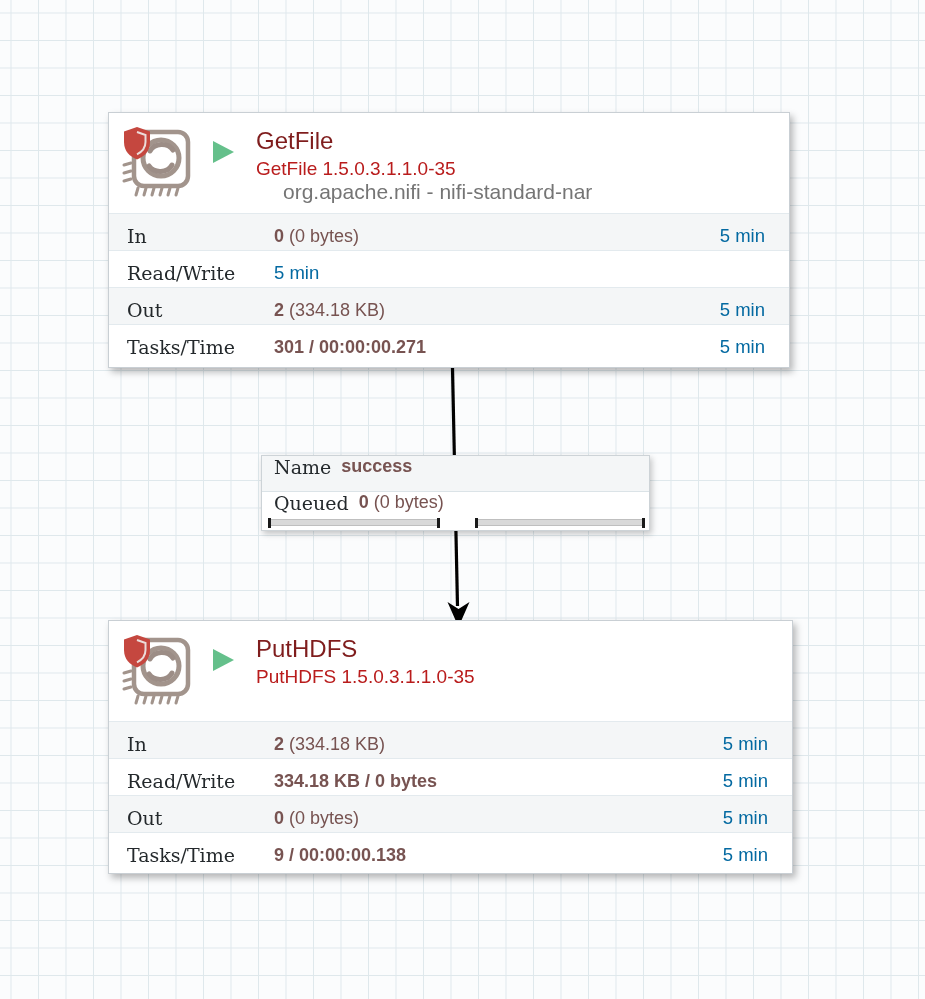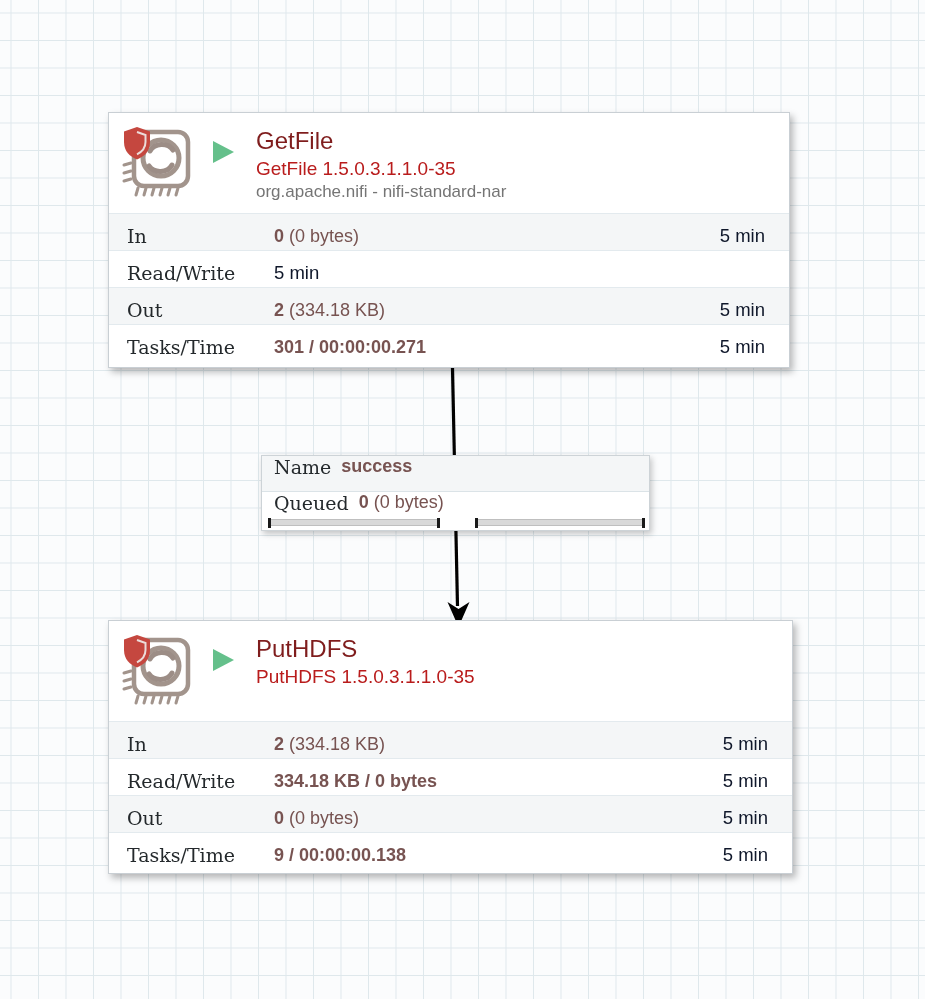--- a/index.html
+++ b/index.html
@@ -45,21 +45,21 @@
   .proc-titles{
     position:absolute;left:147px;top:13px;
   }
   .proc-name{
     font-size:24px;color:#7f1d1d;line-height:30px;
   }
   .proc-version{
     font-size:19px;color:#b91c1c;line-height:25px;
   }
   .proc-bundle{
-    font-size:17px;color:#757575;line-height:22px;
+    font-size:21px;color:#757575;line-height:22px;margin-left:27px;
   }
   .stats{width:100%;}
   .stat-row{
     display:flex;align-items:center;
     height:37px;
     border-top:1px solid #e3eaee;
     box-sizing:border-box;
     padding:8px 24px 0 18px;
   }
   .stat-row.alt{background:#f4f6f7;}
@@ -69,21 +69,21 @@
     font-size:19px;color:#24292c;
   }
   .stat-value{
     flex:1 1 auto;
     font-size:18px;color:#775351;
     white-space:nowrap;
   }
   .stat-value b{font-weight:bold;}
   .stat-window{
     flex:0 0 auto;
-    font-size:18.5px;color:#0f172a;
+    font-size:18.5px;color:#0369a1;
   }
 
   
   .connection-label{
     position:absolute;
     left:261px;top:455px;width:389px;height:76px;
     background:#ffffff;
     border:1px solid #cdd3d7;
     box-shadow:2px 3px 6px rgba(0,0,0,0.22);
     box-sizing:border-box;

